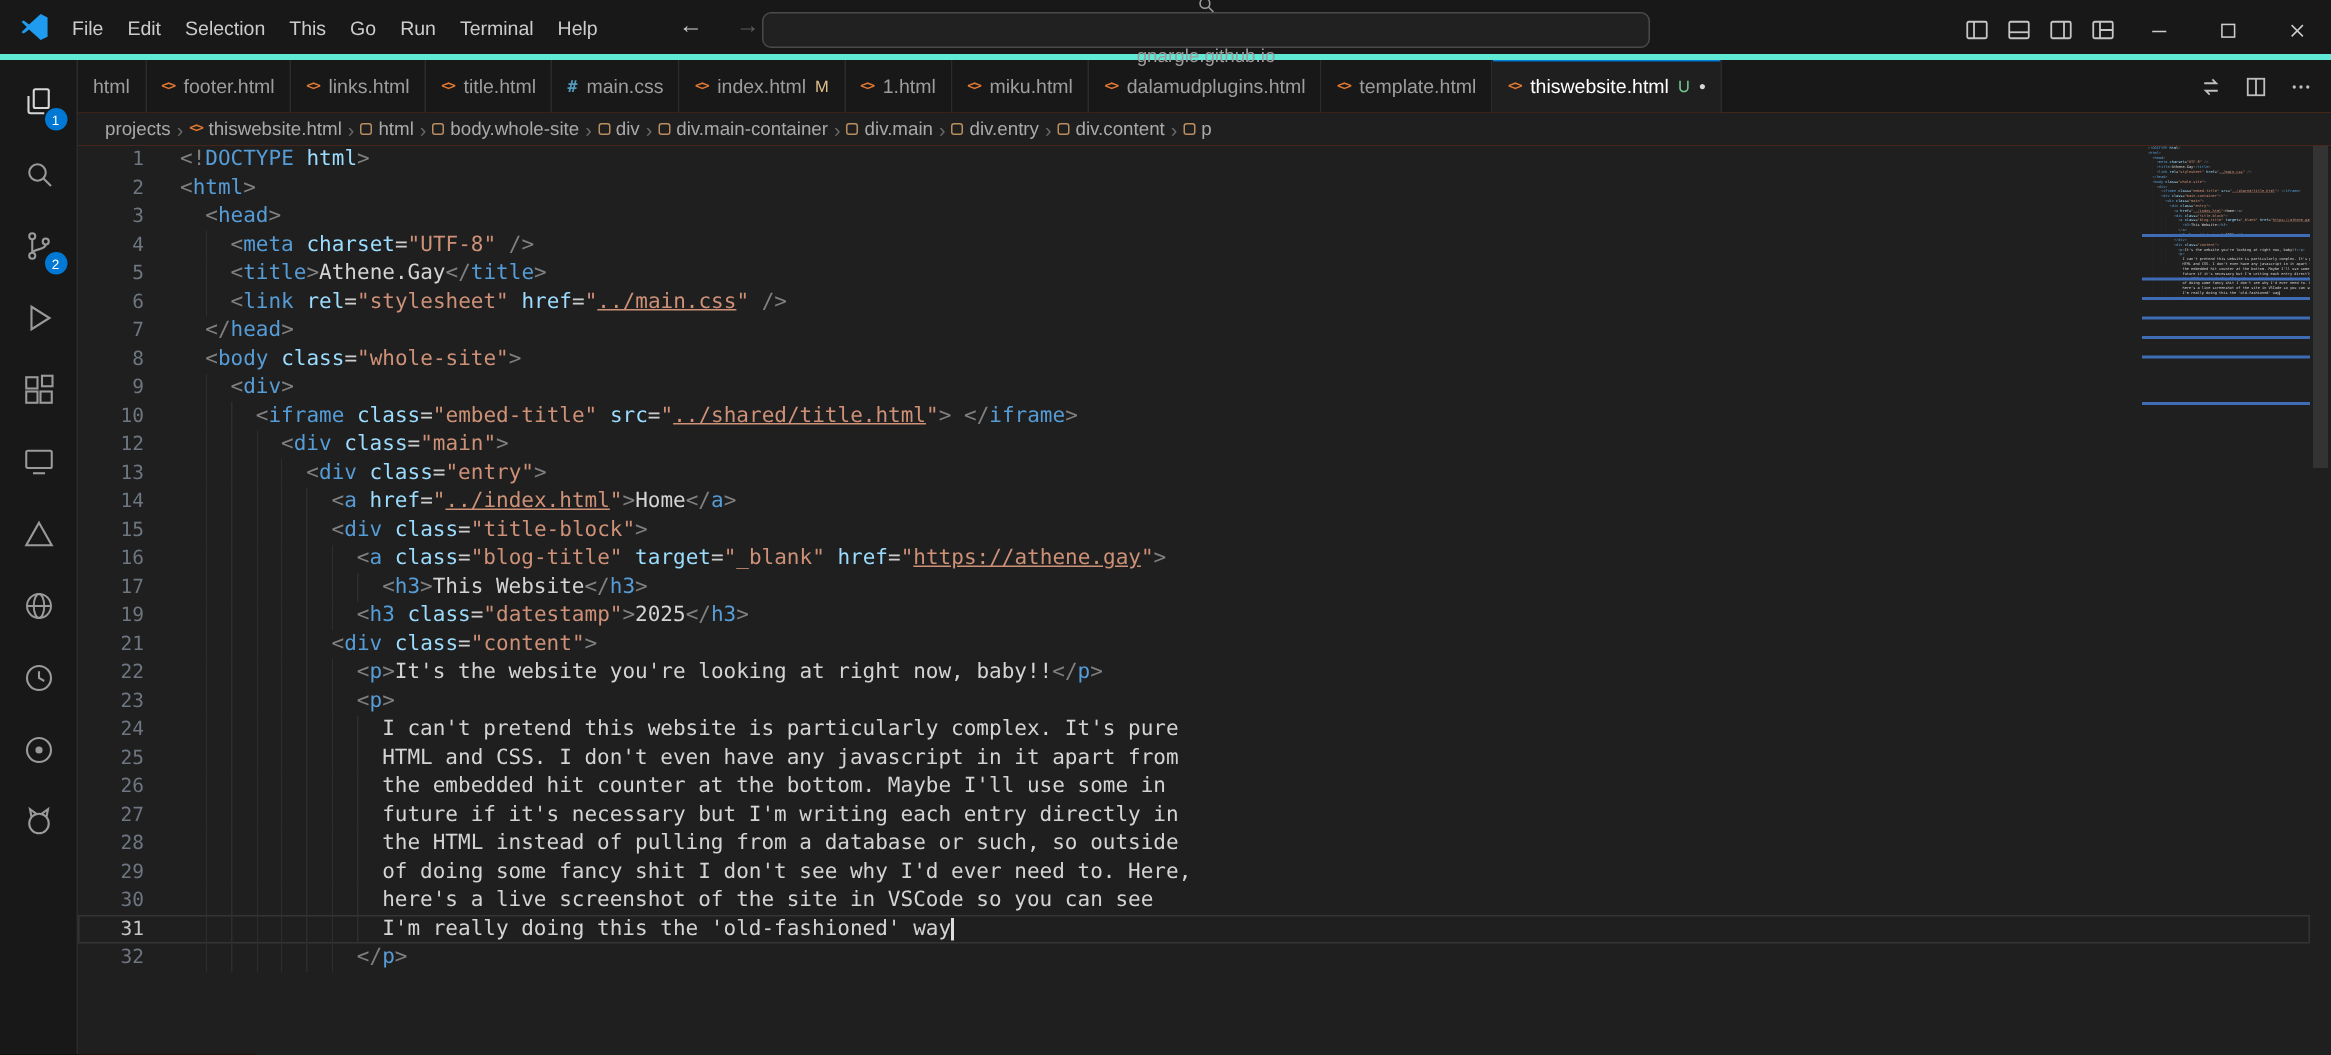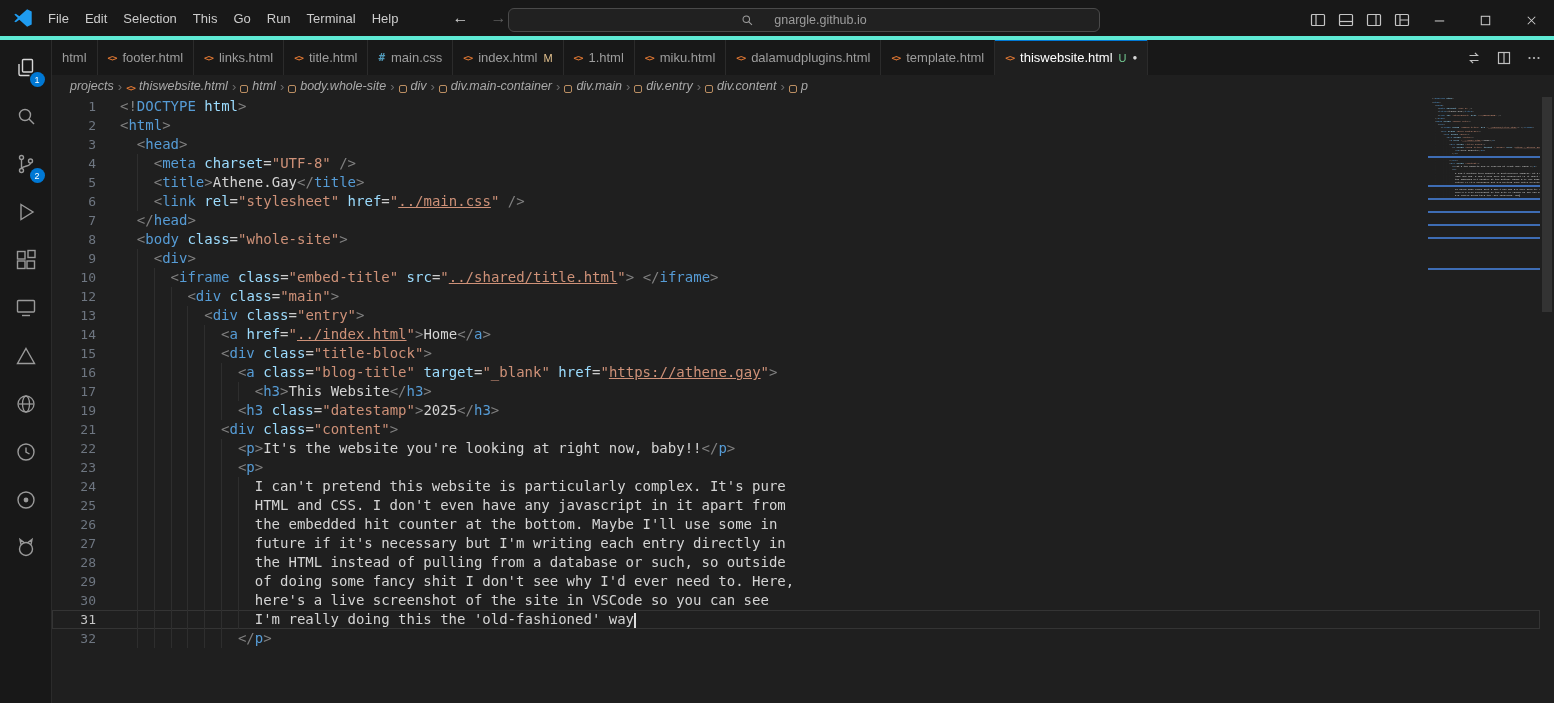--- a/index.html
+++ b/index.html
@@ -6,21 +6,21 @@
   html,body{background:#000;}
   body{font-family:"Liberation Sans",sans-serif;}
   .window{width:1554px;height:703px;background:#1f1f1f;display:flex;flex-direction:column;overflow:hidden;position:relative;}
   
   .titlebar{height:40px;flex:0 0 40px;background:#181818;border-bottom:4px solid #5eead4;display:flex;align-items:center;position:relative;color:#cccccc;font-size:13px;}
   .logo{width:22px;height:22px;margin:0 6px 0 12px;display:flex;align-items:center;}
   .menus{display:flex;align-items:center;}
   .menu-item{padding:3px 8px;border-radius:5px;cursor:default;color:#cccccc;}
   .nav-arrows{margin-left:46px;display:flex;gap:22px;font-size:16px;color:#cccccc;}
   .navbtn.fwd{color:#5d5d5d;}
-  .command-center{position:absolute;left:508px;top:8px;width:592px;height:24px;background:#212121;border:1px solid #4a4a4a;border-radius:6px;display:flex;align-items:center;justify-content:center;gap:20px;color:#9d9d9d;font-size:12.5px;}
+  .command-center{position:absolute;left:508px;top:8px;width:592px;height:24px;background:#212121;border:1px solid #4a4a4a;border-radius:6px;display:flex;align-items:center;justify-content:center;gap:20px;color:#9d9d9d;font-size:12.5px;flex-direction:column;}
   .cc-icon{display:flex;color:#9d9d9d;}
   .layout-controls{position:absolute;right:144px;top:0;height:40px;display:flex;align-items:center;gap:12px;color:#c5c5c5;}
   .lc-btn{display:flex;}
   .window-controls{position:absolute;right:0;top:0;height:40px;display:flex;}
   .wc-btn{width:46px;height:40px;display:flex;align-items:center;justify-content:center;color:#cccccc;}
   
   .body-row{flex:1;display:flex;min-height:0;}
   .activitybar{width:52px;flex:0 0 52px;background:#181818;border-right:1px solid #2b2b2b;display:flex;flex-direction:column;align-items:center;padding-top:4px;}
   .ab-item{width:52px;height:48px;display:flex;align-items:center;justify-content:center;position:relative;color:#9a9a9a;cursor:pointer;}
   .ab-item:first-child{color:#d7d7d7;}
@@ -36,21 +36,21 @@
   .ficon.html{color:#e37933;}
   .ficon.css{color:#519aba;font-size:11px;letter-spacing:0;}
   .git{font-size:11px;}
   .git-M{color:#e2c08d;}
   .git-U{color:#73c991;}
   .dirty{color:#d7d7d7;font-size:8px;}
   .tab-actions{display:flex;align-items:center;gap:14px;padding:0 12px;color:#bfbfbf;}
   .ta-btn{display:flex;}
   
   .breadcrumbs{height:22px;flex:0 0 22px;display:flex;align-items:center;padding-left:18px;font-size:12.5px;color:#a9a9a9;background:#1f1f1f;}
-  .bc-item{display:flex;align-items:flex-end;gap:4px;cursor:pointer;font-style:italic;}
+  .bc-item{display:flex;align-items:center;gap:4px;cursor:pointer;}
   .bc-sep{color:#6b6b6b;margin:0 4px;font-size:13px;}
   .sym-icon{width:8px;height:8px;border:1px solid #bb8e62;border-radius:2px;display:inline-block;}
   
   .editor{flex:1;min-height:0;position:relative;font-family:"DejaVu Sans Mono",monospace;font-size:14px;background:#1f1f1f;overflow:hidden;}
   .code-area{position:absolute;inset:0 14px 0 0;overflow:hidden;}
   .line{display:flex;height:19px;line-height:19px;white-space:pre;}
   .line.current{box-shadow:inset 0 0 0 1px #343434;}
   .ln{width:44px;flex:0 0 44px;text-align:right;color:#6e7681;font-size:13px;}
   .line.current .ln{color:#c6c6c6;}
   .codetxt{padding-left:24px;flex:1;}

